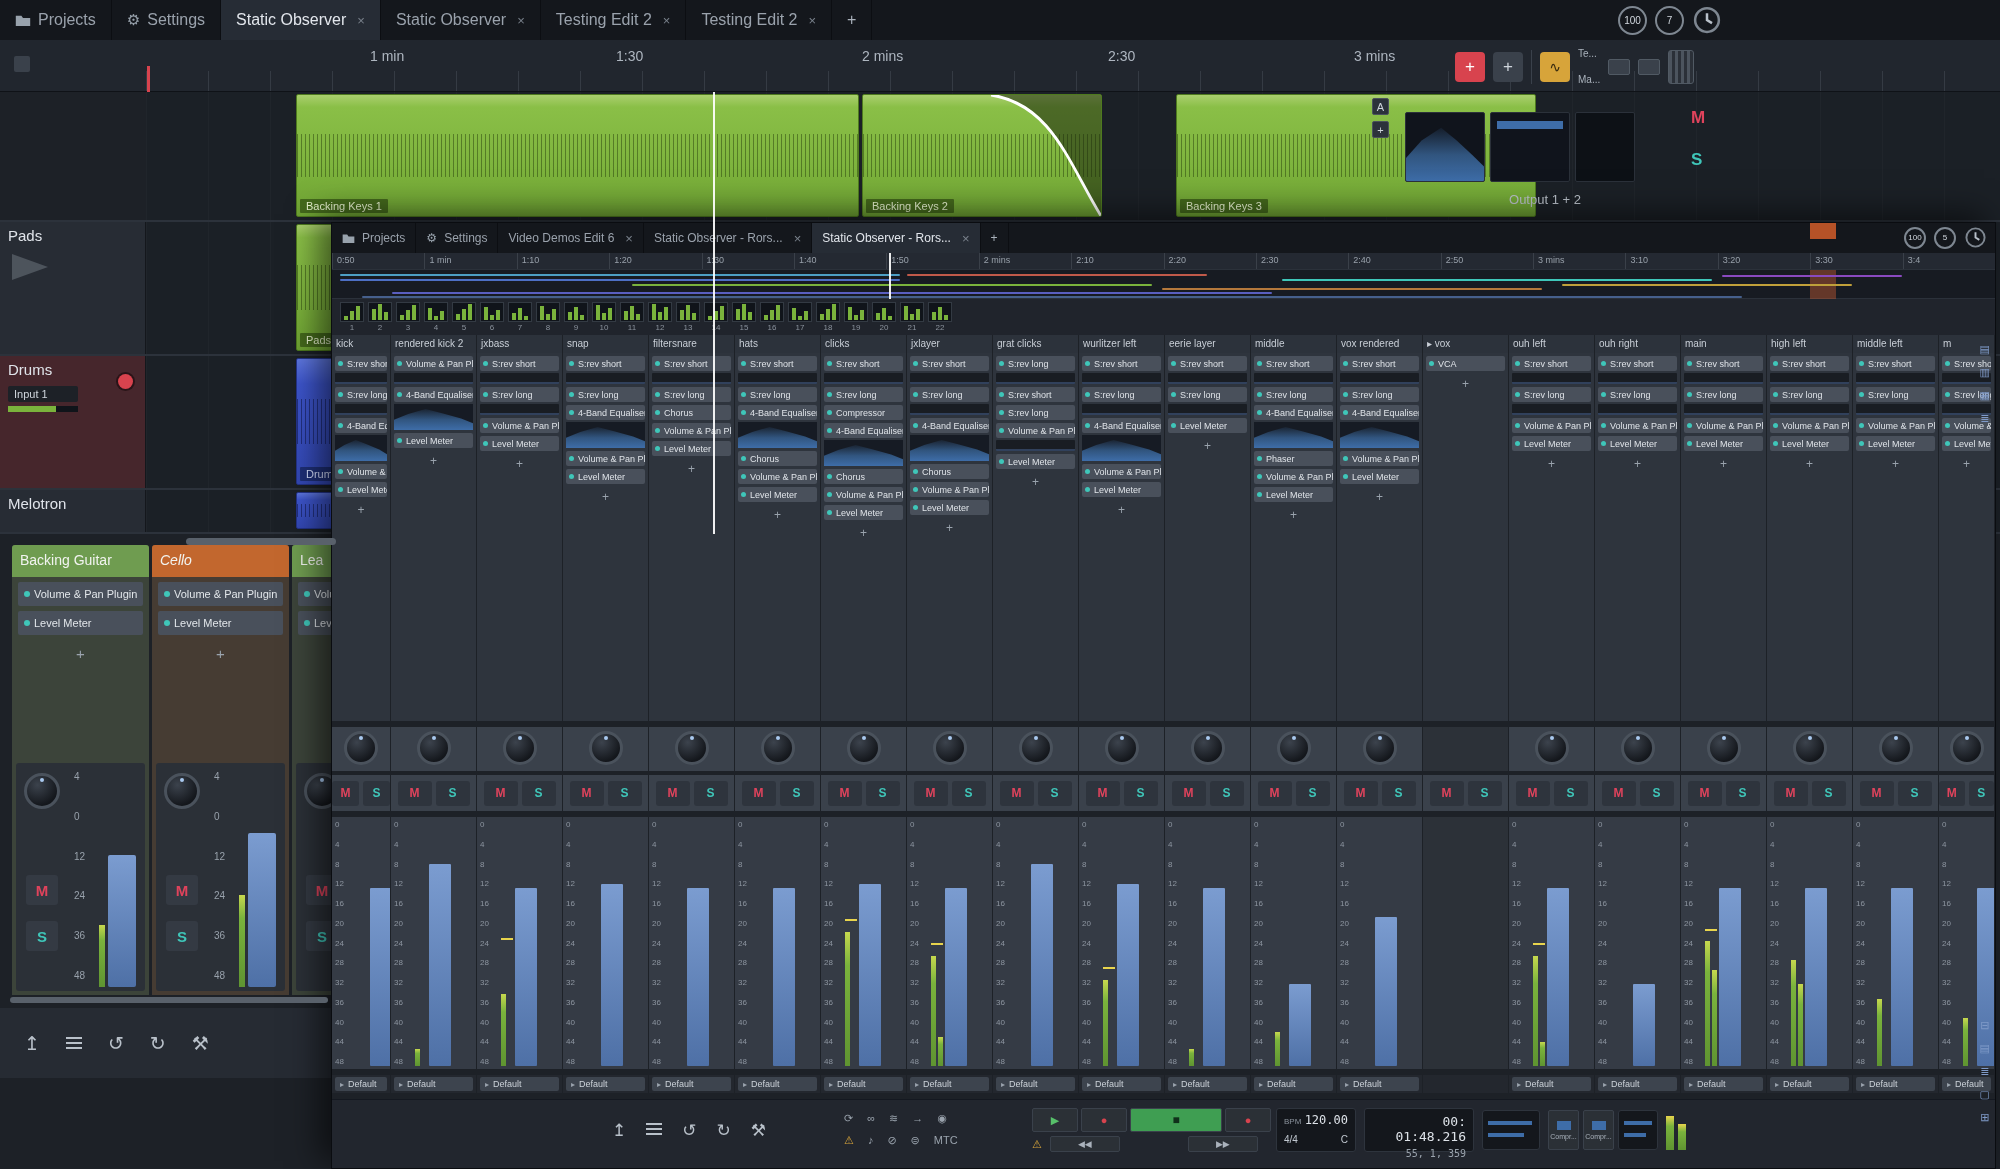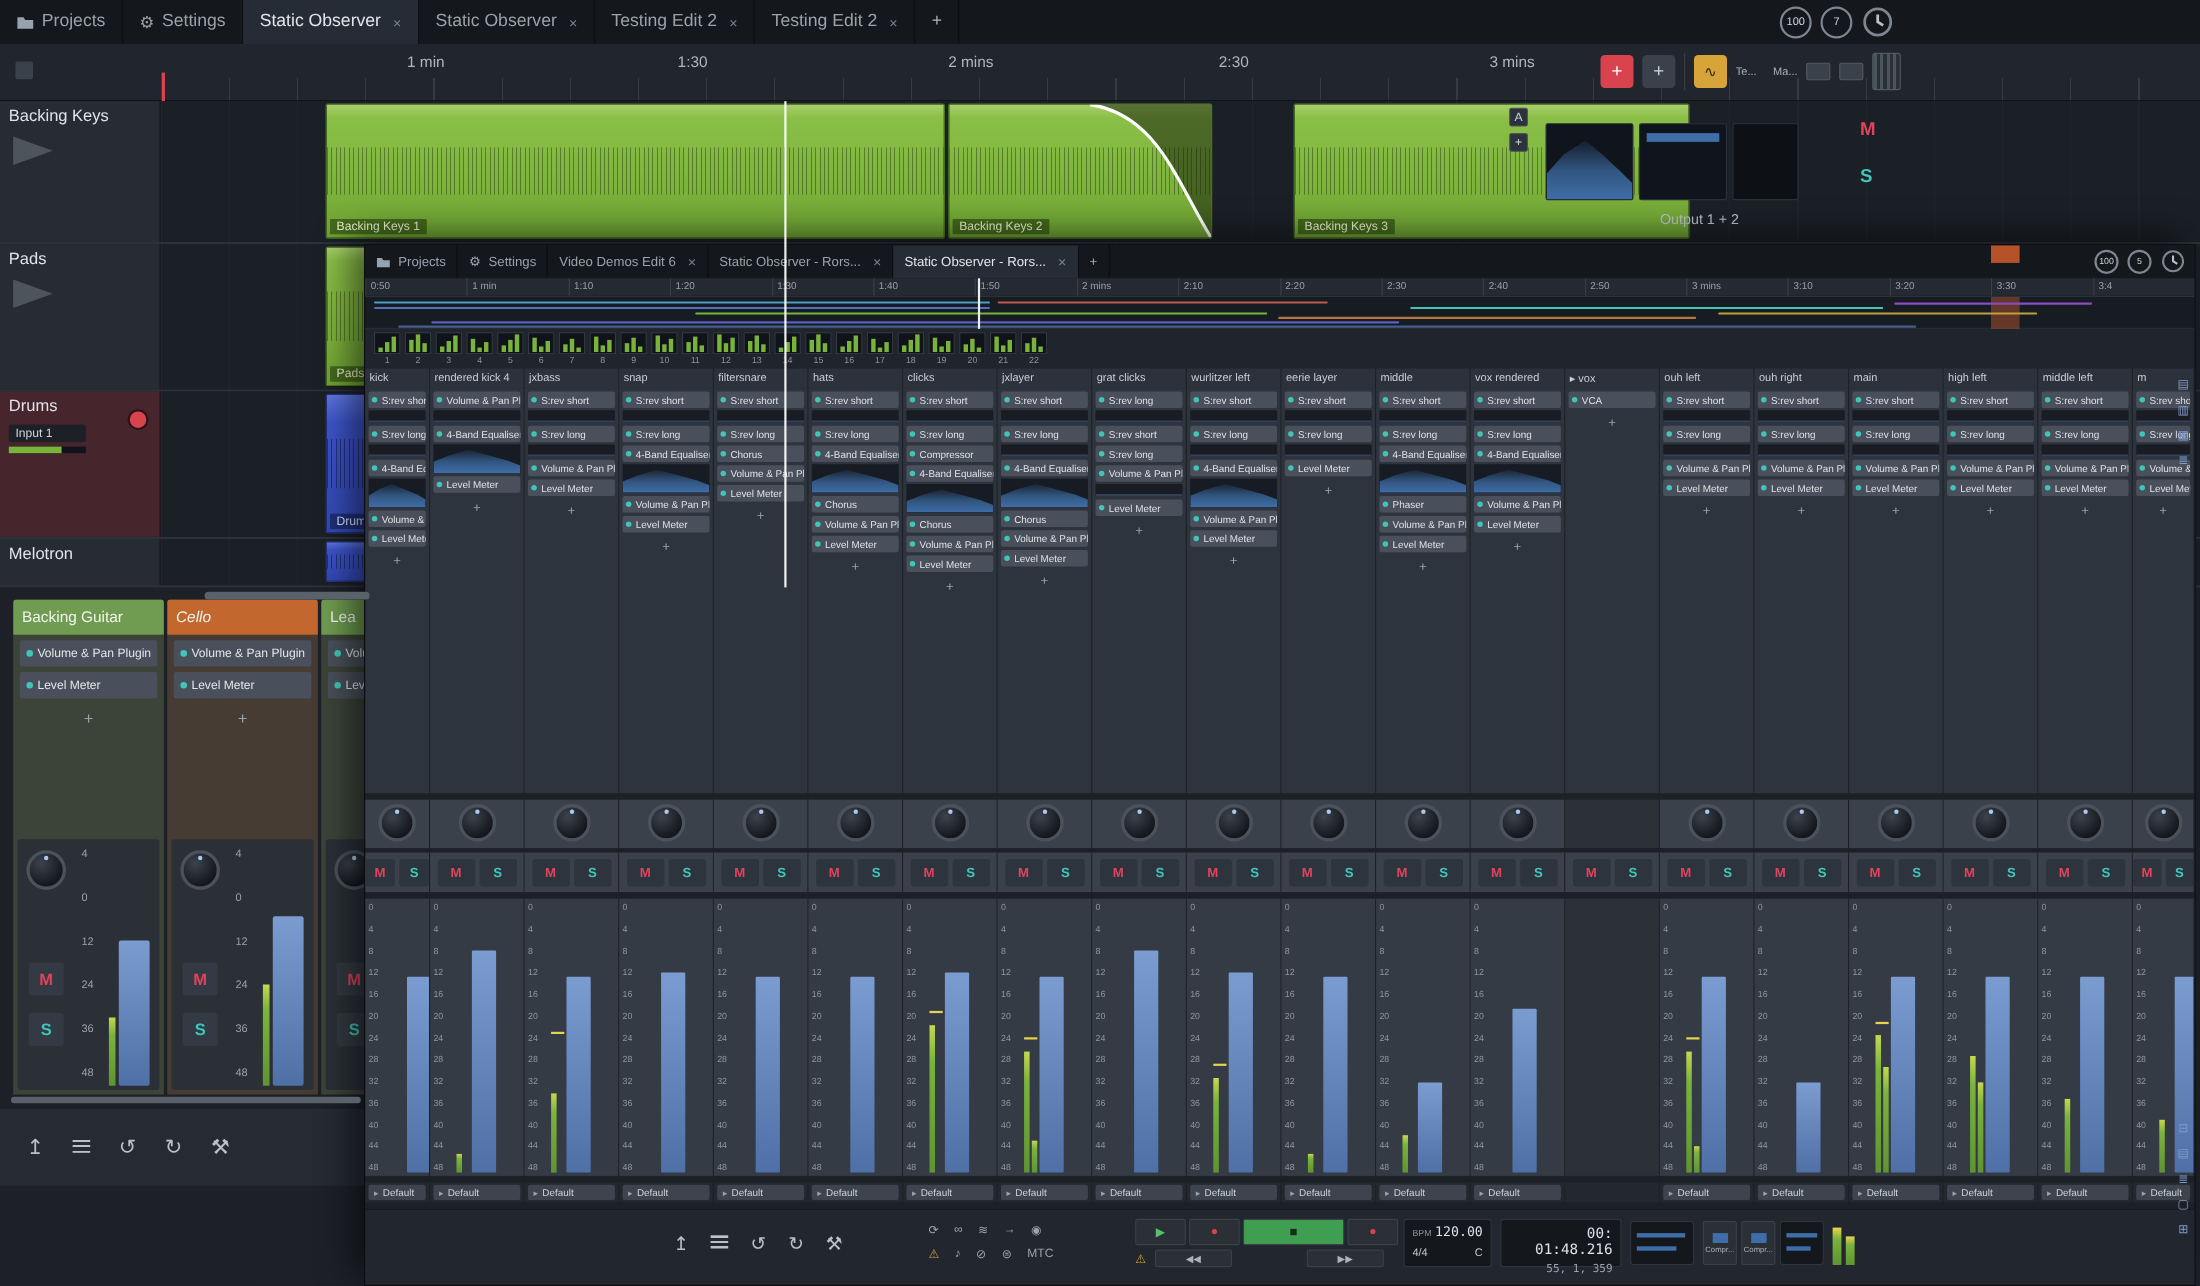--- a/index.html
+++ b/index.html
@@ -33,21 +33,21 @@
 #bw-ruler .ticks{position:absolute;left:146px;right:0;bottom:0;height:20px;background:repeating-linear-gradient(90deg,#353b44 0 1px,transparent 1px 62px)}
 .bruler-mark{position:absolute;top:8px;font-size:14px;color:#aeb6c0}
 .corner-icon{position:absolute;left:14px;top:16px;width:16px;height:16px;background:#3a414b;border-radius:2px}
 .origin-marker{position:absolute;left:147px;top:26px;width:3px;height:26px;background:#d8434e}
 #bw-ruler-controls{position:absolute;left:1455px;top:8px;display:flex;gap:8px;align-items:center}
 .rc-btn{width:30px;height:30px;border-radius:4px;display:flex;align-items:center;justify-content:center;font-size:17px}
 .rc-red{background:#d8434e;color:#fff}
 .rc-grey{background:#3a414b;color:#cfd5dc}
 .rc-gold{background:#d7a43a;color:#3a2c10;font-size:14px}
 .rc-div{width:1px;height:34px;background:#3a414b}
-.rc-tema{display:flex;flex-direction:row;gap:15px;font-size:10px;color:#aab2bc}
+.rc-tema{display:flex;flex-direction:column;gap:15px;font-size:10px;color:#aab2bc}
 .rc-mini{width:22px;height:16px;background:#3a414b;border-radius:2px;border:1px solid #515a64}
 .rc-bars{width:26px;height:34px;border-radius:3px;background:repeating-linear-gradient(90deg,#4c545e 0 3px,#2b3038 3px 6px);border:1px solid #515a64}
 
 
 #back-tracks{position:absolute;top:92px;left:0;right:0}
 .trackrow{position:relative;border-bottom:2px solid #2c323b}
 .trackhead{position:absolute;left:0;top:0;bottom:0;width:146px;background:#272c34;border-right:1px solid #14171c;padding:5px 8px;z-index:2}
 .trackhead.rec{background:#46262c}
 .trackname{font-size:15px;color:#e0e4ea;white-space:nowrap}
 .chev{width:0;height:0;border-left:36px solid #4d545c;border-top:13px solid transparent;border-bottom:13px solid transparent;margin:10px 0 0 4px}
@@ -280,24 +280,20 @@
                   <path d="M0,0 C55,8 70,55 100,100 L100,0 Z" fill="rgba(25,35,12,0.55)"></path>
                   <path d="M0,0 C55,8 70,55 100,100" fill="none" stroke="#fff" stroke-width="2.5"></path>
                 </svg></div>
               <div class="cliplabel">Backing Keys 2</div>
             </div>
             <div class="clip green" style="left: 1030px; width: 360px;">
               <div class="wave"></div>
               <div class="cliplabel">Backing Keys 3</div>
             </div>
           </div>
-          <div class="trackhead">
-            <div class="trackname">Backing Keys</div>
-            <div class="chev"></div>
-          </div>
         </div>
         <div class="trackrow" style="height: 134px;">
           <div class="lane">
             <div class="clip green" style="left: 150px; width: 430px;">
               <div class="wave"></div>
               <div class="cliplabel">Pads 1</div>
             </div>
           </div>
           <div class="trackhead">
             <div class="trackname">Pads</div>
@@ -697,21 +693,21 @@
             <div class="tbar" style="height: 8px;"></div>
             <div class="tbar" style="height: 13px;"></div>
             <div class="tbar" style="height: 5px;"></div>
           </div>
           <div class="thumb-num">22</div>
         </div>
       </div>
 
     <div id="fw-names">
         <div class="fs fw-name cutl">kick</div>
-        <div class="fs fw-name">rendered kick 4</div>
+        <div class="fs fw-name">rendered kick 2</div>
         <div class="fs fw-name">jxbass</div>
         <div class="fs fw-name">snap</div>
         <div class="fs fw-name">filtersnare</div>
         <div class="fs fw-name">hats</div>
         <div class="fs fw-name">clicks</div>
         <div class="fs fw-name">jxlayer</div>
         <div class="fs fw-name">grat clicks</div>
         <div class="fs fw-name">wurlitzer left</div>
         <div class="fs fw-name">eerie layer</div>
         <div class="fs fw-name">middle</div>

